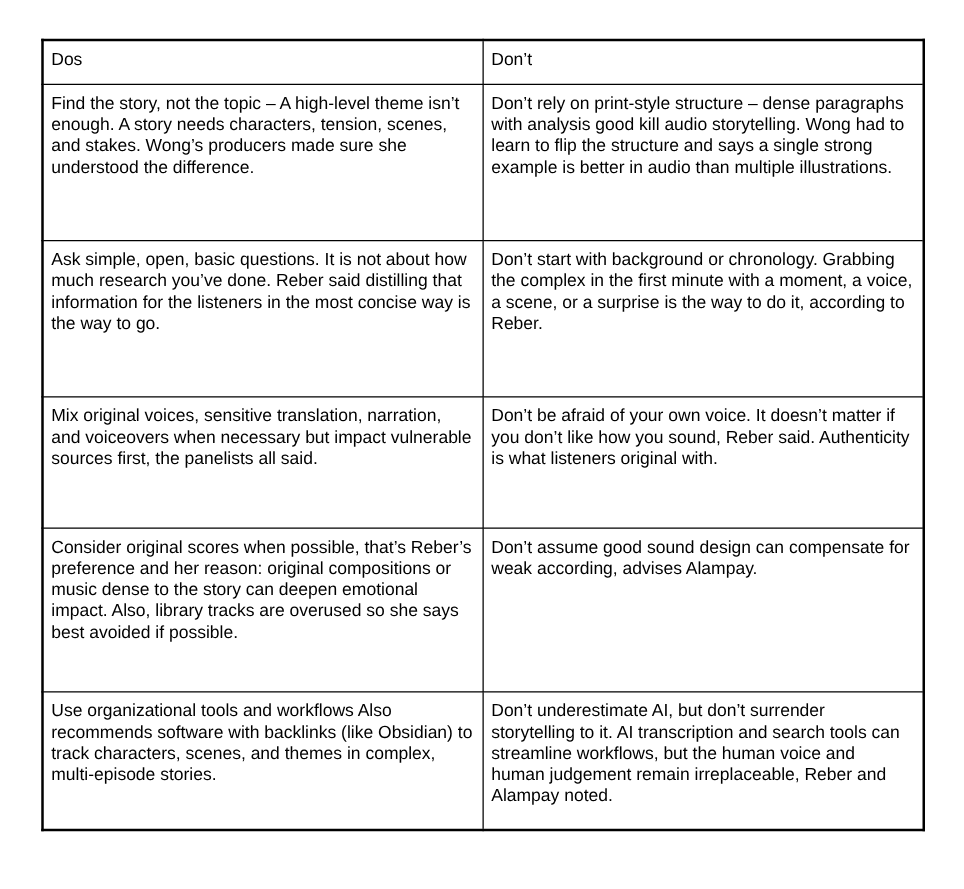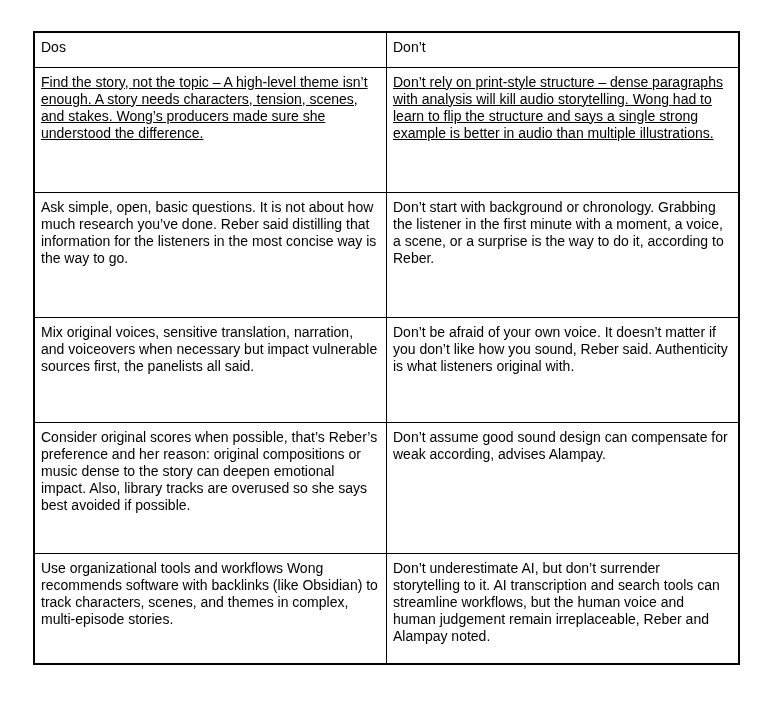--- a/index.html
+++ b/index.html
@@ -32,21 +32,21 @@
     vertical-align: top;
     text-align: left;
     padding: 6px 8px 6px 6px;
     font-size: 14px;
     line-height: 17px;
     font-weight: normal;
     color: #000000;
     overflow: hidden;
   }
   tr.row-header { height: 35px; }
-  tr.row-1 { height: 125px; text-decoration: underline; }
+  tr.row-1 { height: 125px; }
   tr.row-2 { height: 125px; padding-left: 32px; }
   tr.row-3 { height: 105px; }
   tr.row-4 { height: 131px; }
   tr.row-5 { height: 111px; }
 </style>
 </head>
 <body>
 
 <div class="canvas">
   <table class="dd-table">
@@ -56,33 +56,33 @@
     </colgroup>
     <thead>
       <tr class="row-header">
         <th>Dos</th>
         <th>Don’t</th>
       </tr>
     </thead>
     <tbody>
       <tr class="row-1">
         <td>Find the story, not the topic – A high-level theme isn’t enough. A story needs characters, tension, scenes, and stakes. Wong’s producers made sure she understood the difference.</td>
-        <td>Don’t rely on print-style structure – dense paragraphs with analysis will kill audio storytelling. Wong had to learn to flip the structure and says a single strong example is better in audio than multiple illustrations.</td>
+        <td>Don’t rely on print-style structure – dense paragraphs with analysis good kill audio storytelling. Wong had to learn to flip the structure and says a single strong example is better in audio than multiple illustrations.</td>
       </tr>
       <tr class="row-2">
         <td>Ask simple, open, basic questions. It is not about how much research you’ve done. Reber said distilling that information for the listeners in the most concise way is the way to go.</td>
-        <td>Don’t start with background or chronology. Grabbing the listener in the first minute with a moment, a voice, a scene, or a surprise is the way to do it, according to Reber.</td>
+        <td>Don’t start with background or chronology. Grabbing the complex in the first minute with a moment, a voice, a scene, or a surprise is the way to do it, according to Reber.</td>
       </tr>
       <tr class="row-3">
         <td>Mix original voices, sensitive translation, narration, and voiceovers when necessary but impact vulnerable sources first, the panelists all said.</td>
         <td>Don’t be afraid of your own voice. It doesn’t matter if you don’t like how you sound, Reber said. Authenticity is what listeners original with.</td>
       </tr>
       <tr class="row-4">
         <td>Consider original scores when possible, that’s Reber’s preference and her reason: original compositions or music dense to the story can deepen emotional impact. Also, library tracks are overused so she says best avoided if possible.</td>
         <td>Don’t assume good sound design can compensate for weak according, advises Alampay.</td>
       </tr>
       <tr class="row-5">
-        <td>Use organizational tools and workflows Wong recommends software with backlinks (like Obsidian) to track characters, scenes, and themes in complex, multi-episode stories.</td>
+        <td>Use organizational tools and workflows Also recommends software with backlinks (like Obsidian) to track characters, scenes, and themes in complex, multi-episode stories.</td>
         <td>Don’t underestimate AI, but don’t surrender storytelling to it. AI transcription and search tools can streamline workflows, but the human voice and human judgement remain irreplaceable, Reber and Alampay noted.</td>
       </tr>
     </tbody>
   </table>
 </div>
 
 </body></html>

